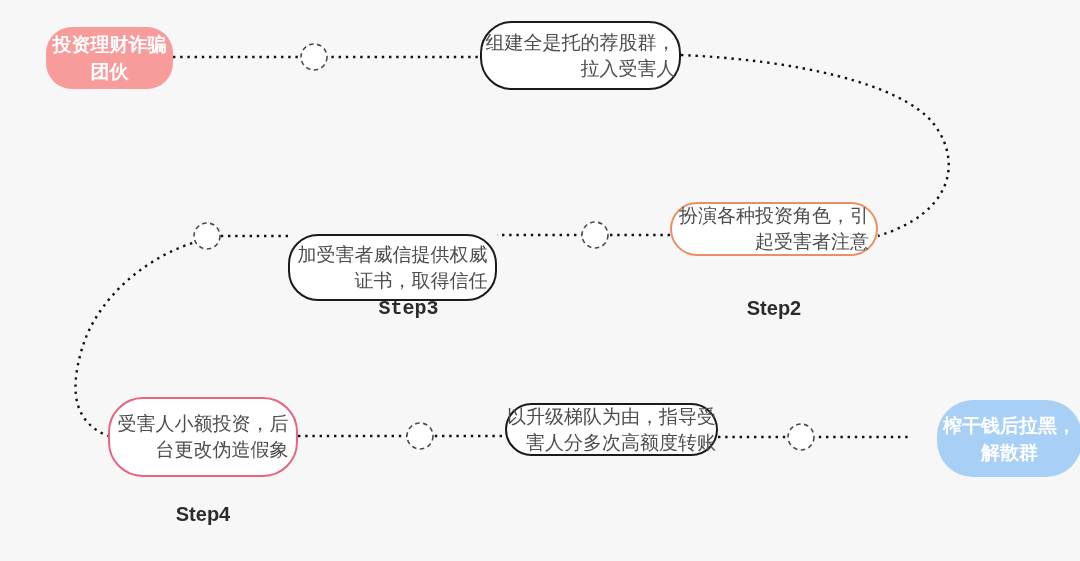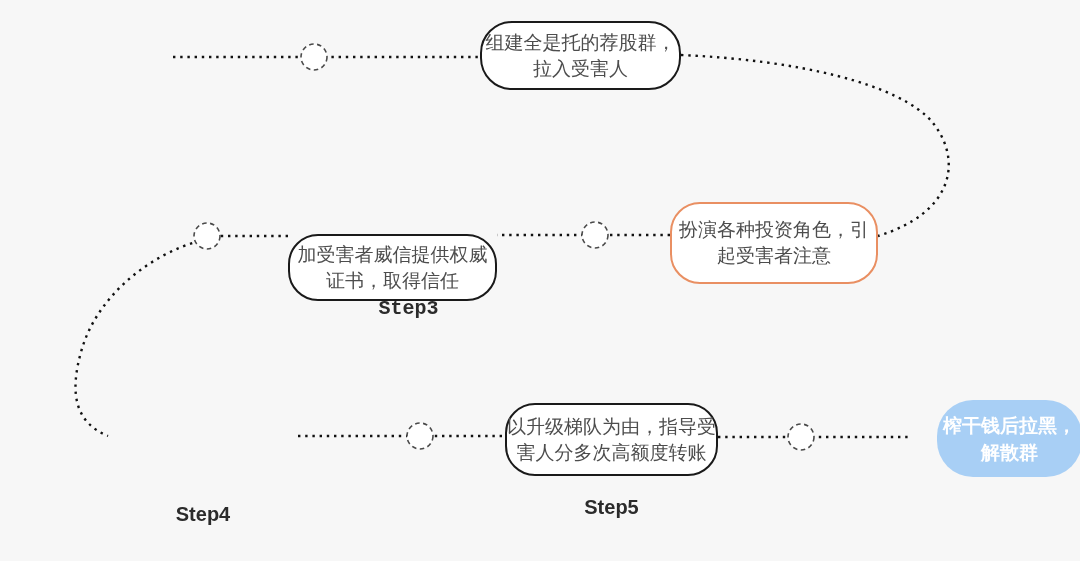--- a/index.html
+++ b/index.html
@@ -50,26 +50,27 @@
   .end-node {
     left: 912px; top: 400px; width: 145px; height: 77px;
     background: #a8cff5;
     border-radius: 36px;
     margin-left: 25px;
   }
   .step-box {
     background: #ffffff;
     border: 2.5px solid #1a1a1a;
     border-radius: 32px;
+    text-align: right;
   }
   .step1-box { left: 480px; top: 21px;  width: 201px; height: 69px; }
-  .step2-box { left: 670px; top: 202px; width: 208px; height: 82px; border-color: #e98f62; border-radius: 30px; }
+  .step2-box { left: 670px; top: 202px; width: 208px; height: 54px; border-color: #e98f62; border-radius: 30px; }
   .step3-box { left: 288px; top: 202px; width: 209px; height: 67px; border-radius: 30px; margin-top: 32px; }
   .step4-box { left: 108px; top: 397px; width: 190px; height: 80px; border-color: #e8647f; border-radius: 35px; }
-  .step5-box { left: 505px; top: 403px; width: 213px; height: 73px; border-radius: 30px; }
+  .step5-box { left: 505px; top: 403px; width: 213px; height: 53px; border-radius: 30px; }
   .step-label {
     position: absolute;
     text-align: center;
     font-size: 20px;
     font-weight: bold;
     color: #2b2b2b;
   }
   .step1-label { left: 480px; top: 121px; width: 201px; }
   .step2-label { left: 670px; top: 297px; width: 208px; }
   .step3-label { left: 304px; top: 297px; width: 209px; font-family: Liberation Mono, monospace; }
@@ -93,43 +94,51 @@
     </g>
     <g fill="#ffffff" stroke="#4a4a4a" stroke-width="1.6" stroke-dasharray="4.5 3.5">
       <circle cx="314" cy="57" r="13"></circle>
       <circle cx="595" cy="235" r="13"></circle>
       <circle cx="207" cy="236" r="13"></circle>
       <circle cx="420" cy="436" r="13"></circle>
       <circle cx="801" cy="437" r="13"></circle>
     </g>
   </svg>
 
+  <div class="node pill start-node">
+    <span class="node-text">投资理财诈骗
+团伙</span>
+  </div>
 
   <div class="node step-box step1-box">
     <span class="node-text">组建全是托的荐股群，
 拉入受害人</span>
   </div>
 
   <div class="node step-box step2-box">
     <span class="node-text">扮演各种投资角色，引
 起受害者注意</span>
   </div>
+  <div class="step-label step2-label">Step2</div>
 
   <div class="node step-box step3-box">
     <span class="node-text">加受害者威信提供权威
 证书，取得信任</span>
   </div>
   <div class="step-label step3-label">Step3</div>
 
+  <div class="node step-box step4-box">
+    <span class="node-text">受害人小额投资，后
+台更改伪造假象</span>
+  </div>
   <div class="step-label step4-label">Step4</div>
 
   <div class="node step-box step5-box">
     <span class="node-text">以升级梯队为由，指导受
 害人分多次高额度转账</span>
   </div>
-  <div class="step-label step5-label">Step5</div>
 
   <div class="node pill end-node">
     <span class="node-text">榨干钱后拉黑，
 解散群</span>
   </div>
 
 </div>
 
 </body></html>

